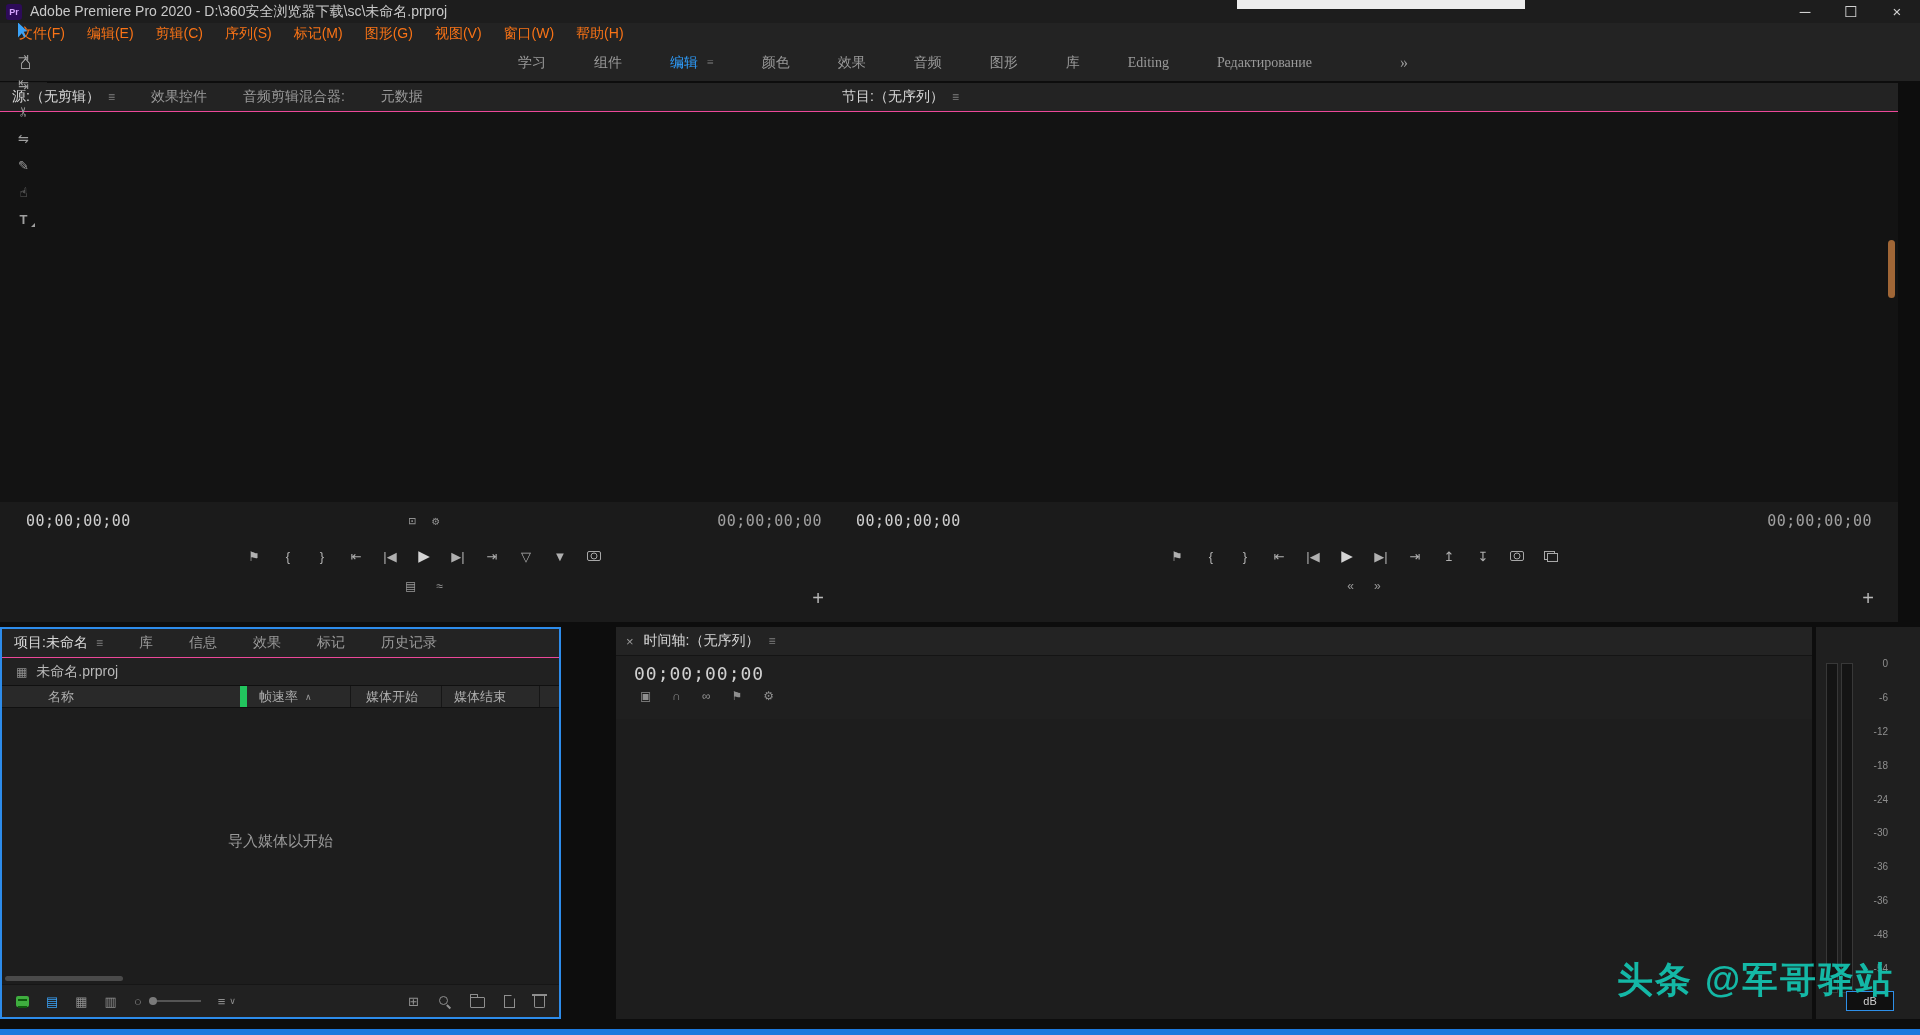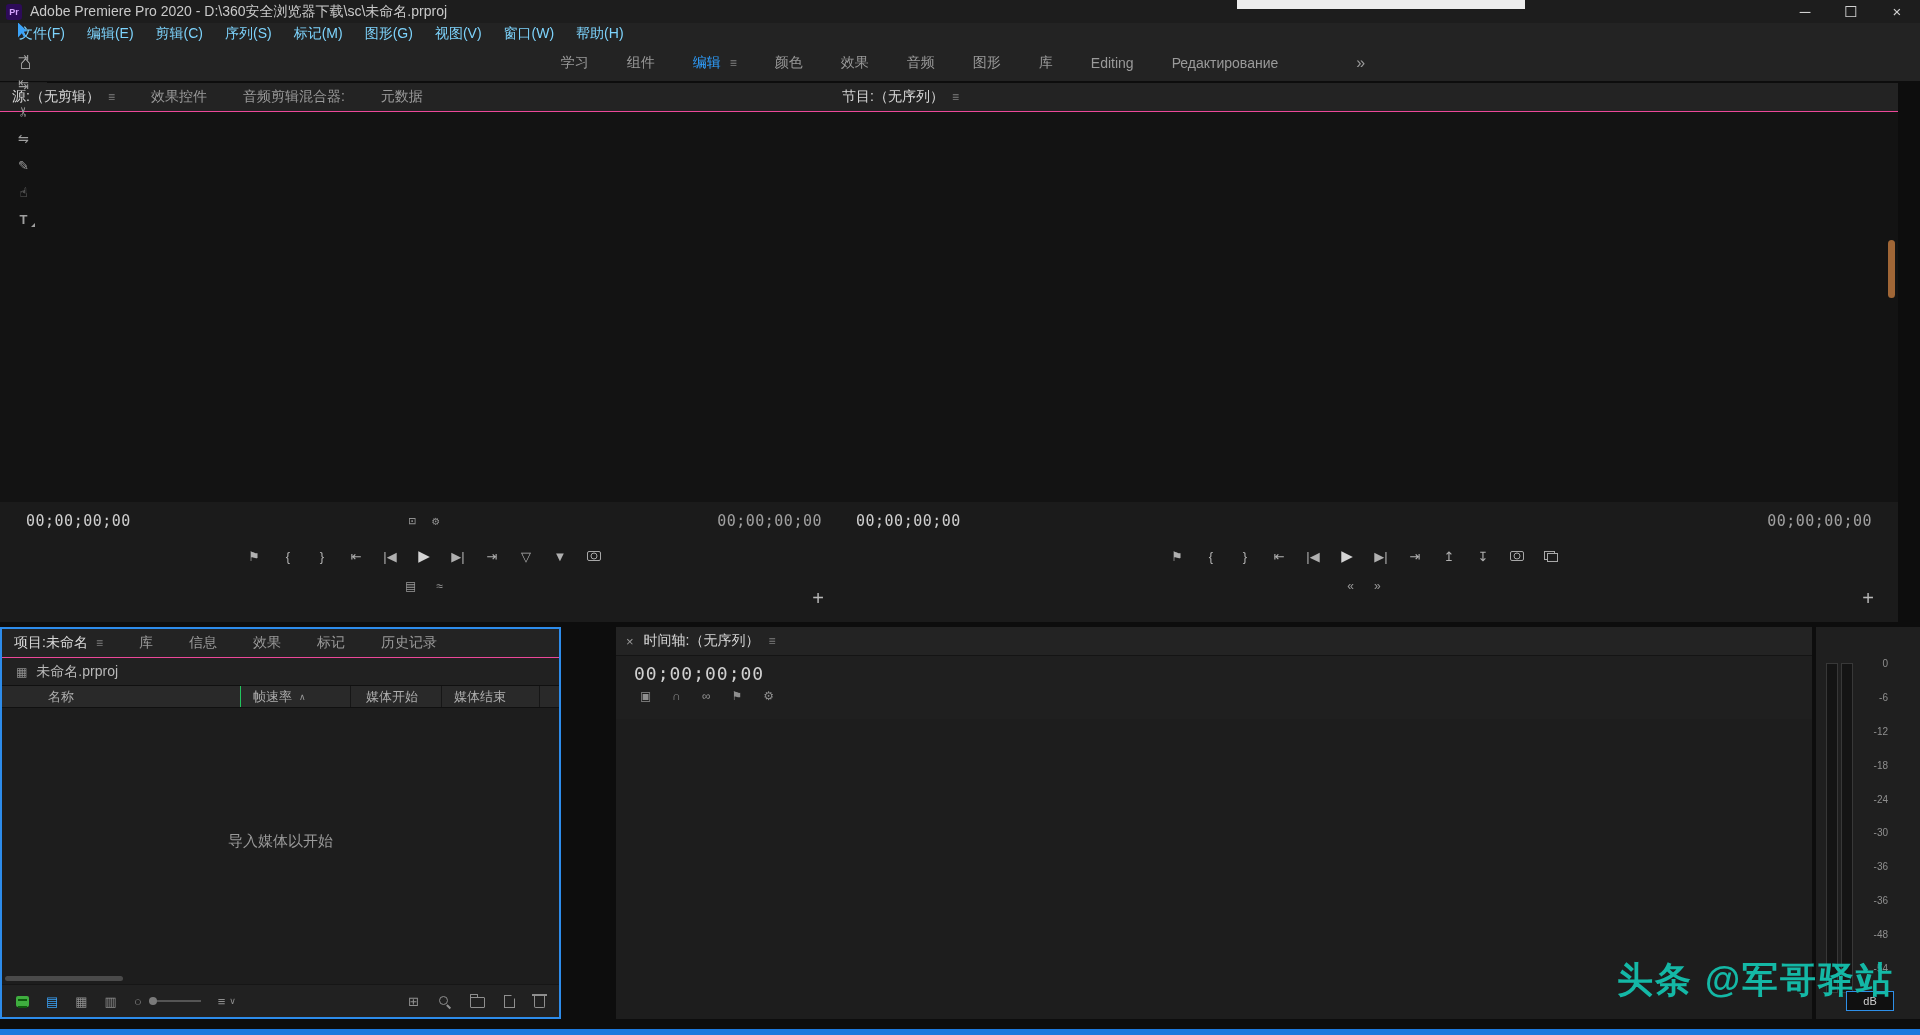--- a/index.html
+++ b/index.html
@@ -10,26 +10,26 @@
   
   .titlebar { position:absolute; left:0; top:0; width:1920px; height:23px; background:#1d1d1d; display:flex; align-items:center; padding-left:6px; gap:8px; }
   .pr-badge { width:16px; height:16px; background:#2d0b59; color:#d6a5ff; font-size:9px; font-weight:bold; display:flex; align-items:center; justify-content:center; border-radius:3px; flex:0 0 auto; }
   .title-text { font-size:14px; color:#c9c9c9; white-space:nowrap; }
   .overlay-strip { position:absolute; left:1237px; top:0; width:288px; height:9px; background:#ededed; }
   .win-controls { margin-left:auto; display:flex; height:100%; }
   .win-btn { width:46px; height:100%; display:flex; align-items:center; justify-content:center; color:#d2d2d2; font-size:15px; }
 
   
   .menubar { position:absolute; left:0; top:23px; width:1920px; height:21px; background:#232323; display:flex; align-items:center; padding-left:8px; }
-  .menu-item { padding:0 11px; font-size:14px; color:#7dd3fc; white-space:nowrap; }
+  .menu-item { padding:0 11px; font-size:14px; color:#f97316; white-space:nowrap; }
 
   
   .workspacebar { position:absolute; left:0; top:44px; width:1920px; height:38px; background:#232323; display:flex; align-items:center; border-bottom:1px solid #0d0d0d; }
   .home { position:absolute; left:20px; font-size:19px; color:#b8b8b8; }
-  .ws-tabs { margin:0 auto; display:flex; align-items:center; gap:6px; }
+  .ws-tabs { margin:0 auto; display:flex; align-items:center; gap:16px;font-family:Liberation Serif, serif; }
   .ws-tab { padding:0 16px; font-size:14px; color:#9a9a9a; white-space:nowrap; }
   .ws-tab.active { color:#2e9fff; display:flex; align-items:center; gap:9px; }
   .ws-menu { color:#808080; font-size:12px; }
   .ws-overflow { margin-left:46px; color:#9a9a9a; font-size:16px; padding:0 10px; }
 
   
   .panel { position:absolute; background:#1f1f1f; display:flex; flex-direction:column; }
   .panel-tabs { height:29px; background:#232323; display:flex; align-items:center; padding-left:12px; gap:36px; font-size:14px; color:#9a9a9a; border-bottom:1px solid #ec4899; flex:0 0 auto; white-space:nowrap; }
   .ptab.active { color:#d9d9d9; display:flex; align-items:center; gap:8px; }
   .pmenu { color:#7f7f7f; font-size:12px; }
@@ -54,21 +54,21 @@
   .project-panel { left:0; top:627px; width:561px; height:392px; border:2px solid #2d8ceb; background:#1f1f1f; }
   .proj-file-row { height:27px; display:flex; align-items:center; gap:9px; padding-left:14px; font-size:14px; color:#b9b9b9; background:#212121; flex:0 0 auto; }
   .file-ico { color:#8f8f8f; font-size:12px; }
   .proj-search-row { height:32px; display:flex; align-items:center; padding:0 13px; gap:12px; background:#212121; flex:0 0 auto; }
   .search-box { width:238px; height:21px; background:#121212; border:1px solid #050505; border-radius:2px; display:flex; align-items:center; padding:0 6px; gap:6px; }
   .search-box input { flex:1; background:transparent; border:none; outline:none; color:#cccccc; font-size:13px; font-family:inherit; cursor:text; }
   .count { margin-left:auto; font-size:13px; color:#9a9a9a; }
   .proj-cols { height:23px; background:#292929; display:flex; align-items:center; font-size:13px; color:#aeaeae; border-top:1px solid #101010; border-bottom:1px solid #101010; flex:0 0 auto; }
   .col { height:100%; display:flex; align-items:center; }
   .c1 { width:238px; padding-left:46px; }
-  .c2 { width:110px; padding-left:12px; border-left:1px solid #22c55e; gap:7px; }
+  .c2 { width:110px; padding-left:12px; border-left:7px solid #22c55e; gap:7px; }
   .c3 { width:91px; padding-left:15px; border-left:1px solid #161616; }
   .c4 { width:99px; padding-left:12px; border-left:1px solid #161616; border-right:1px solid #161616; }
   .sort-caret { font-size:9px; color:#9a9a9a; }
   .proj-body { flex:1; position:relative; background:#1d1d1d; display:flex; align-items:center; justify-content:center; }
   .empty-text { font-size:15px; color:#9a9a9a; }
   .proj-hscroll { height:10px; background:#1d1d1d; padding:2px 3px; flex:0 0 auto; }
   .hthumb { width:118px; height:5px; background:#4a4a4a; border-radius:3px; }
   .proj-toolbar { height:33px; background:#212121; display:flex; align-items:center; padding:0 14px; gap:17px; color:#8f8f8f; font-size:13px; border-top:1px solid #161616; flex:0 0 auto; }
   .right-group { margin-left:auto; display:flex; align-items:center; gap:19px; }
   .blue { color:#3ba3f8; }

